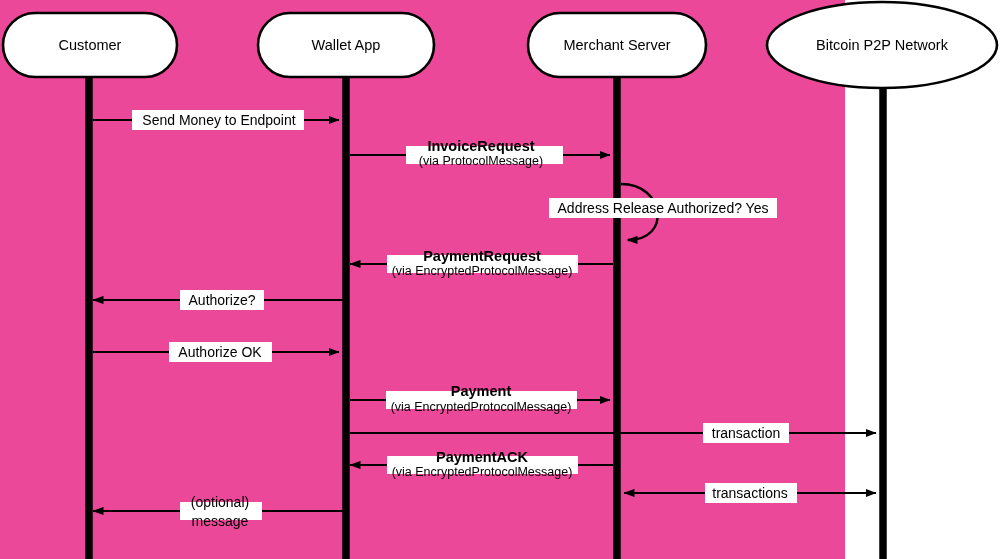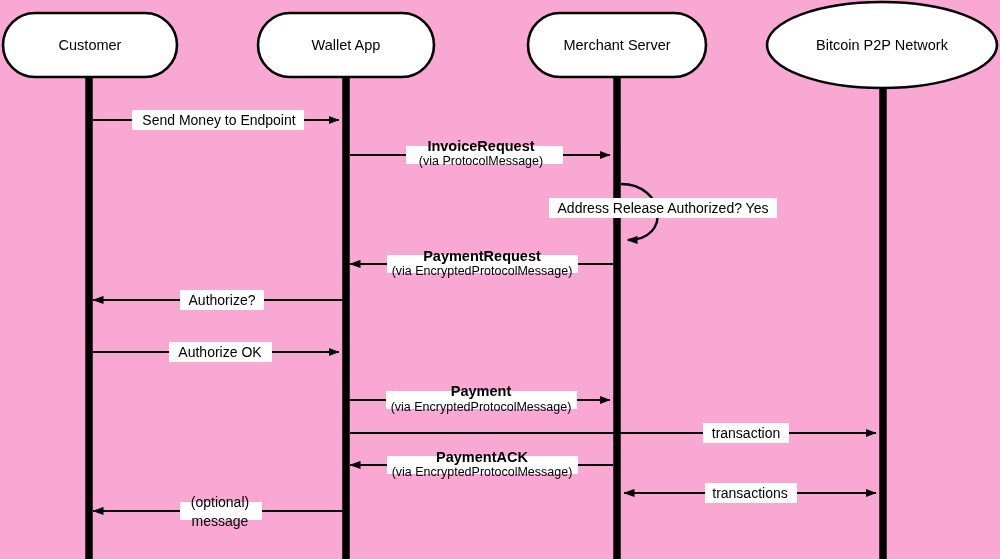--- a/index.html
+++ b/index.html
@@ -9,23 +9,23 @@
     background: #ffffff;
   }
   body {
     width: 1000px;
     height: 559px;
     overflow: hidden;
     font-family: "Liberation Sans", sans-serif;
   }
   #diagram-root {
     position: relative;
-    width: 1000px;
+    width: 845px;
     height: 559px;
-    background: #f9a8d4;
+    background: #ec4899;
   }
   svg#seq-svg {
     display: block;
     width: 1000px;
     height: 559px;
   }
   .actor-shape {
     fill: #ffffff;
     stroke: #000000;
     stroke-width: 2.6;

